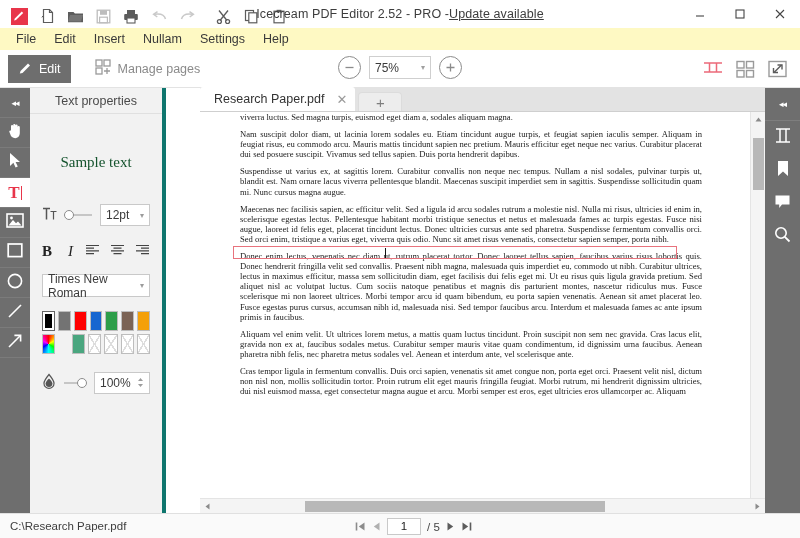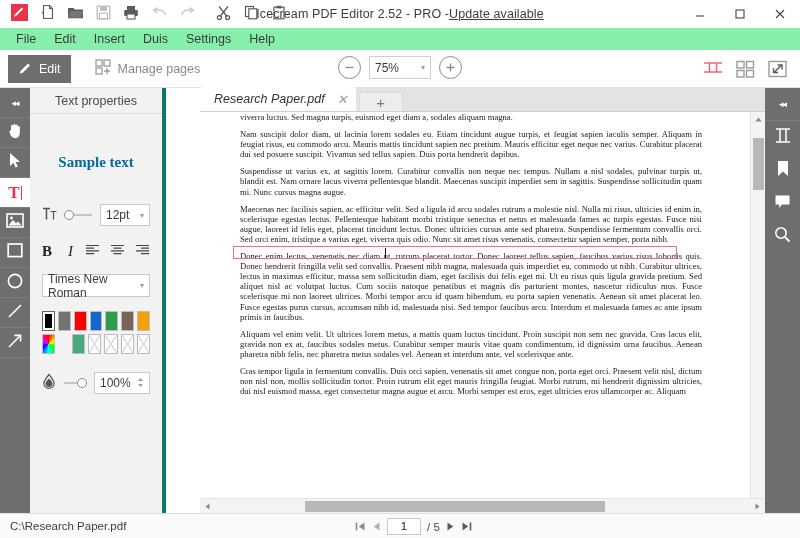--- a/index.html
+++ b/index.html
@@ -8,21 +8,21 @@
     font-family: "Liberation Sans", sans-serif;
     background: #ffffff;
     overflow: hidden;
   }
   #app { position: relative; width: 800px; height: 538px; background:#fff; }
 
   
   .titlebar {
     position: absolute; left:0; top:0; width:800px; height:28px;
     background:#ffffff;
-    display:flex; align-items:flex-start;text-decoration:underline;
+    display:flex; align-items:flex-end;text-decoration:underline;
   }
   .qa-tools { display:flex; align-items:center; padding-left:6px; gap:2px; }
   .qa-btn {
     width:26px; height:24px; display:flex; align-items:center; justify-content:center;
     cursor:pointer;
   }
   .qa-btn svg { display:block; }
   .title-text {
     position:absolute; left:0; right:0; top:0; height:28px;
     display:flex; align-items:center; justify-content:center;
@@ -33,21 +33,21 @@
   .win-ctl { position:absolute; right:0; top:0; height:28px; display:flex; }
   .win-btn {
     width:40px; height:28px; display:flex; align-items:center; justify-content:center;
     cursor:pointer; color:#444;
   }
 
   
   .menubar {
     position:absolute; left:0; top:28px; width:800px; height:22px;
     display:flex; align-items:center; padding-left:7px; gap:0px;
-    background:#86efac;
+    background:#fef9c3;
   }
   .menu-item {
     font-size:12.5px; color:#3a3a3a; padding:2px 9px; cursor:pointer;
   }
 
   
   .ribbon {
     position:absolute; left:0; top:50px; width:800px; height:38px;
     background:#ffffff; border-bottom:1px solid #e3e3e3;
     display:flex; align-items:center;
@@ -93,23 +93,22 @@
     position:absolute; left:30px; top:88px; width:136px; height:425px;
     background:#f2f2f2; border-right:4px solid #0f766e;
   }
   .lpanel-title {
     height:26px; display:flex; align-items:center; justify-content:center;
     font-size:12.5px; color:#4a4a4a; border-bottom:1px solid #e0e0e0;
     background:#f2f2f2;
   }
   .sample-text {
     height:60px; display:flex; align-items:center; justify-content:center;
-    font-family:"Liberation Serif", serif; font-size:15px; color:#0369a1;
+    font-family:"Liberation Serif", serif; font-size:15px; color:#14532d;
     margin-top:18px;
-    font-weight:bold;
   }
   .row { display:flex; align-items:center; padding:0 12px; }
   .size-row { margin-top:12px; justify-content:space-between; }
   .slider-track { position:relative; height:2px; background:#c6c6c6; flex:1; margin:0 8px; }
   .slider-knob {
     position:absolute; top:-4px; width:10px; height:10px; border-radius:50%;
     background:#fff; border:1.6px solid #8c8c8c; cursor:pointer;
   }
   .select-box {
     height:22px; border:1px solid #c9c9c9; background:#fff;
@@ -136,21 +135,21 @@
 
   
   .tabstrip {
     position:absolute; left:200px; top:88px; width:565px; height:24px;
     background:#e3e3e3; border-bottom:1px solid #cfcfcf;
     display:flex; align-items:flex-end;
   }
   .doc-tab {
     height:24px; background:#ffffff; display:flex; align-items:center;
     padding:0 8px 0 14px; gap:12px; font-size:12.5px; color:#333;
-    border-top-left-radius:3px; border-top-right-radius:3px; cursor:pointer;font-style:italic;
+    border-top-left-radius:3px; border-top-right-radius:3px; cursor:pointer;
   }
   .tab-close { color:#9a9a9a; font-size:13px; cursor:pointer; }
   .tab-add {
     width:44px; height:19px; background:#ededed; border-top-left-radius:4px;
     border-top-right-radius:4px; display:flex; align-items:center; justify-content:center;
     margin-left:3px; color:#7d7d7d; font-size:15px; cursor:pointer;
     border:1px solid #dcdcdc; border-bottom:none;
   }
 
   .docarea {
@@ -320,21 +319,21 @@
             <path d="M2 2 L10 10 M10 2 L2 10" stroke="#444" stroke-width="1.1"></path>
           </svg>
       </div>
     </div>
   </div>
 
   <div class="menubar">
     <div class="menu-item">File</div>
     <div class="menu-item">Edit</div>
     <div class="menu-item">Insert</div>
-    <div class="menu-item">Duis</div>
+    <div class="menu-item">Nullam</div>
     <div class="menu-item">Settings</div>
     <div class="menu-item">Help</div>
   </div>
 
   <div class="ribbon">
 
     <div class="mode-btn active">
       <span>
         <svg width="15" height="15" viewBox="0 0 15 15">
             <path d="M2.5 11 L10 3.5 L12 5.5 L4.5 13 L1.8 13.5 Z" fill="#fff"></path>

